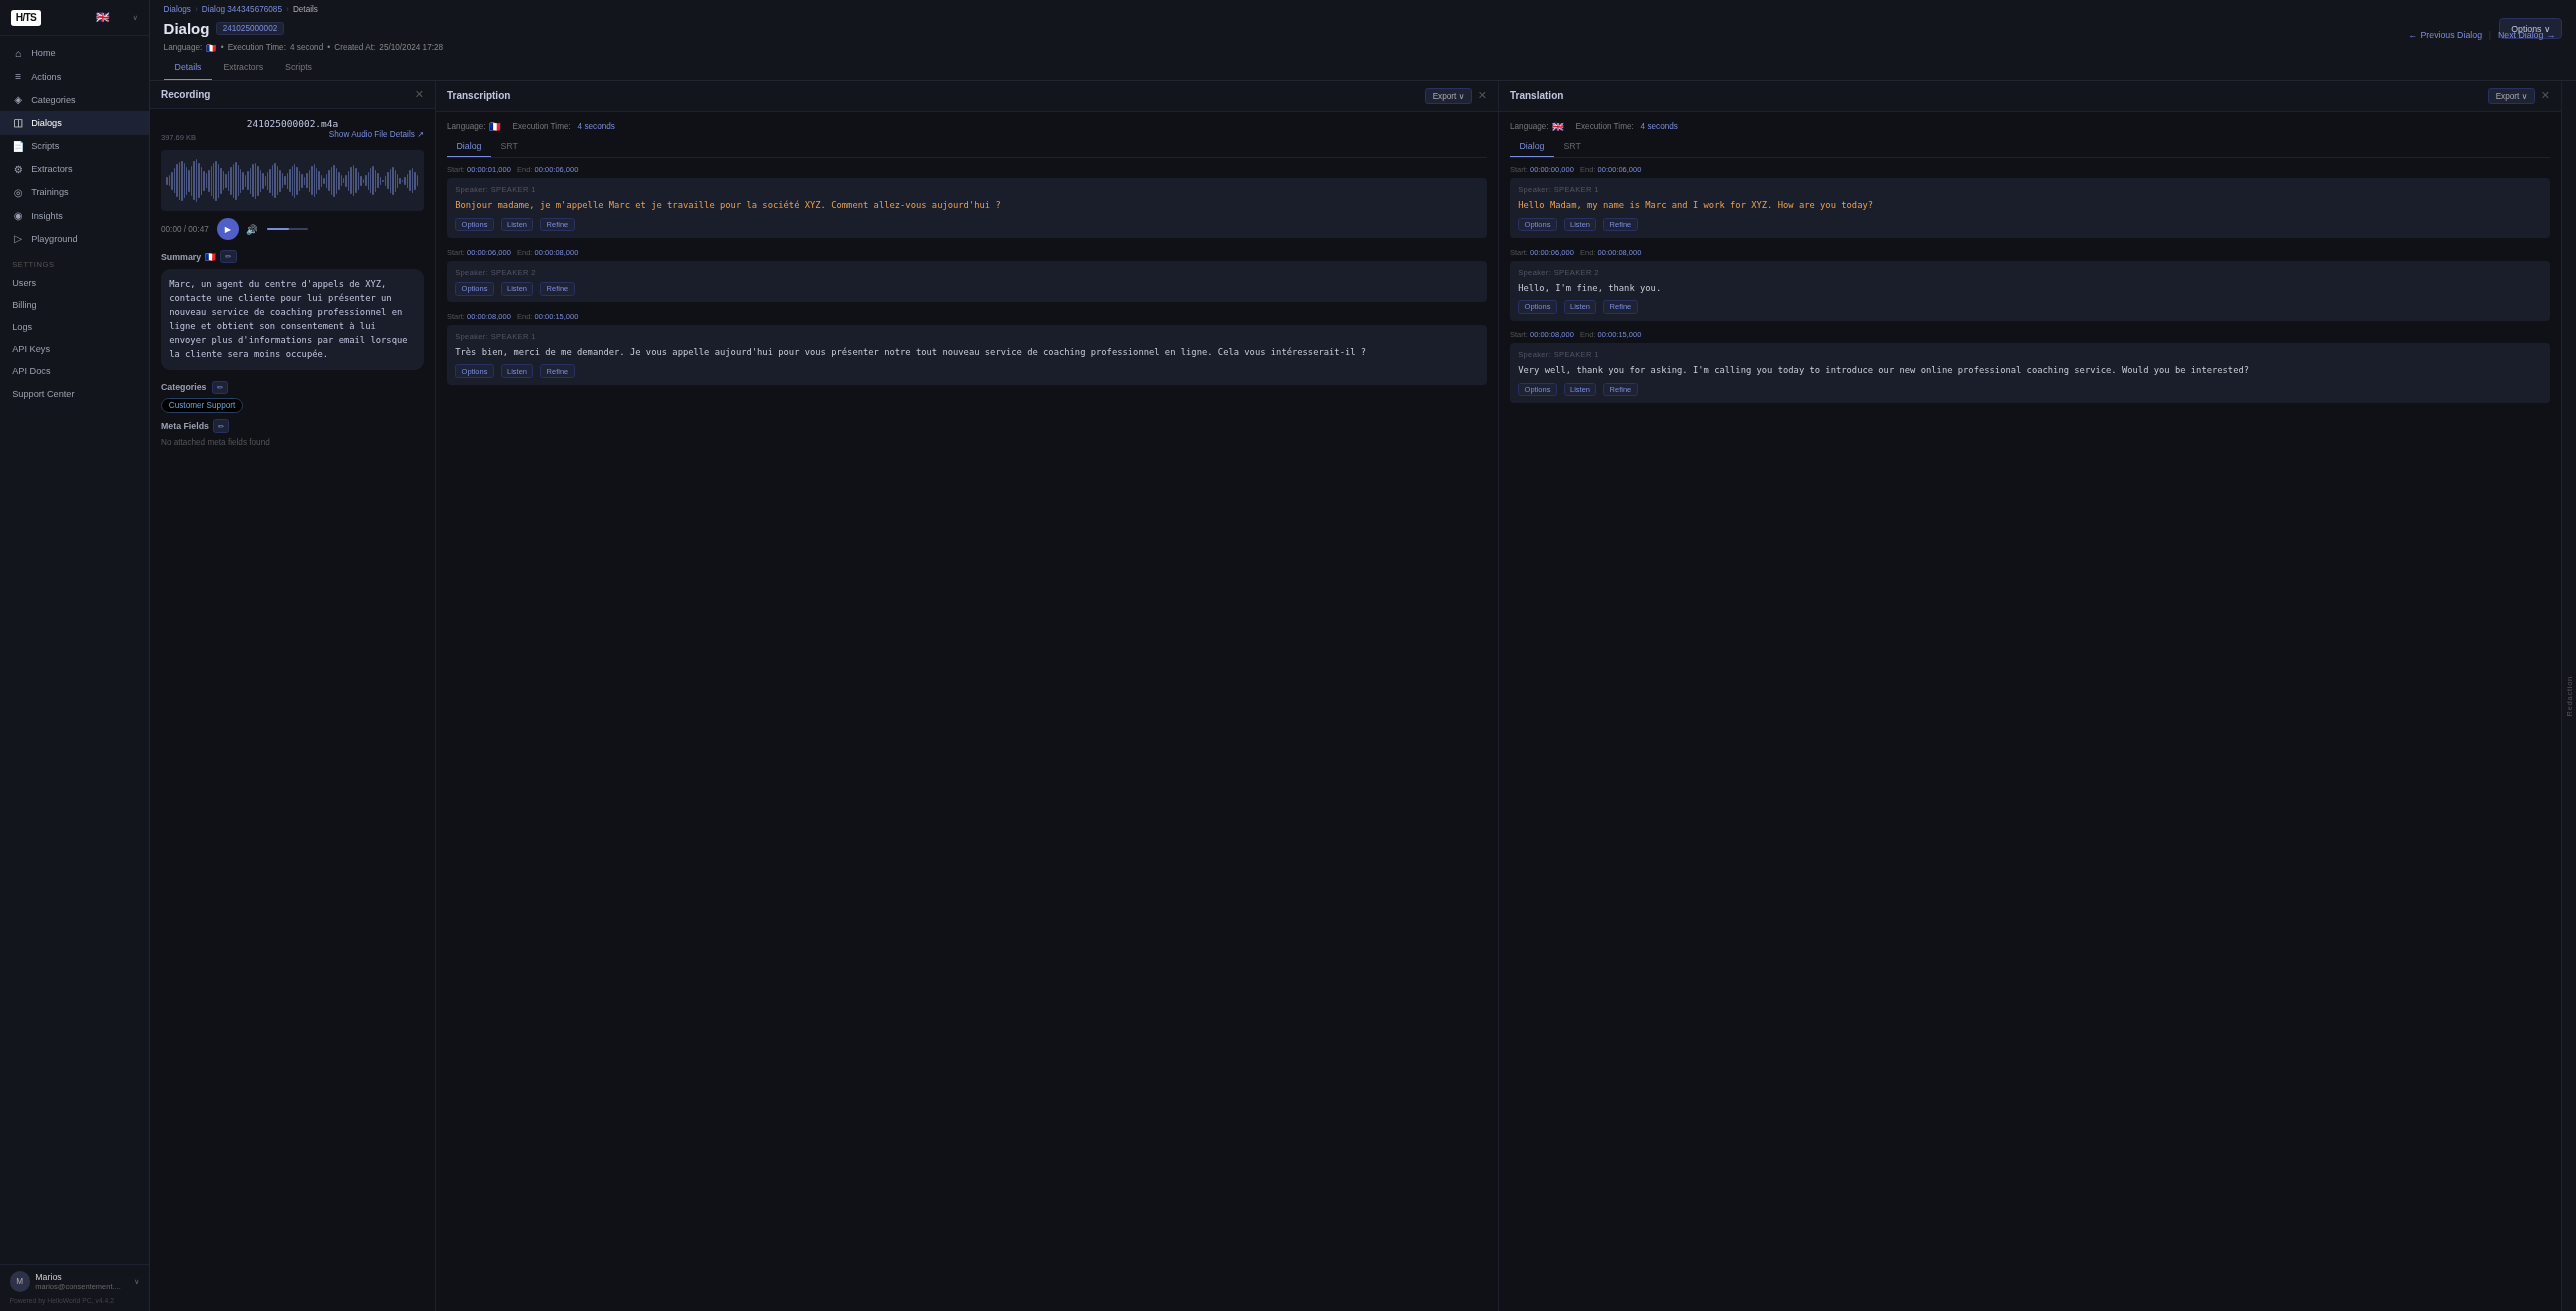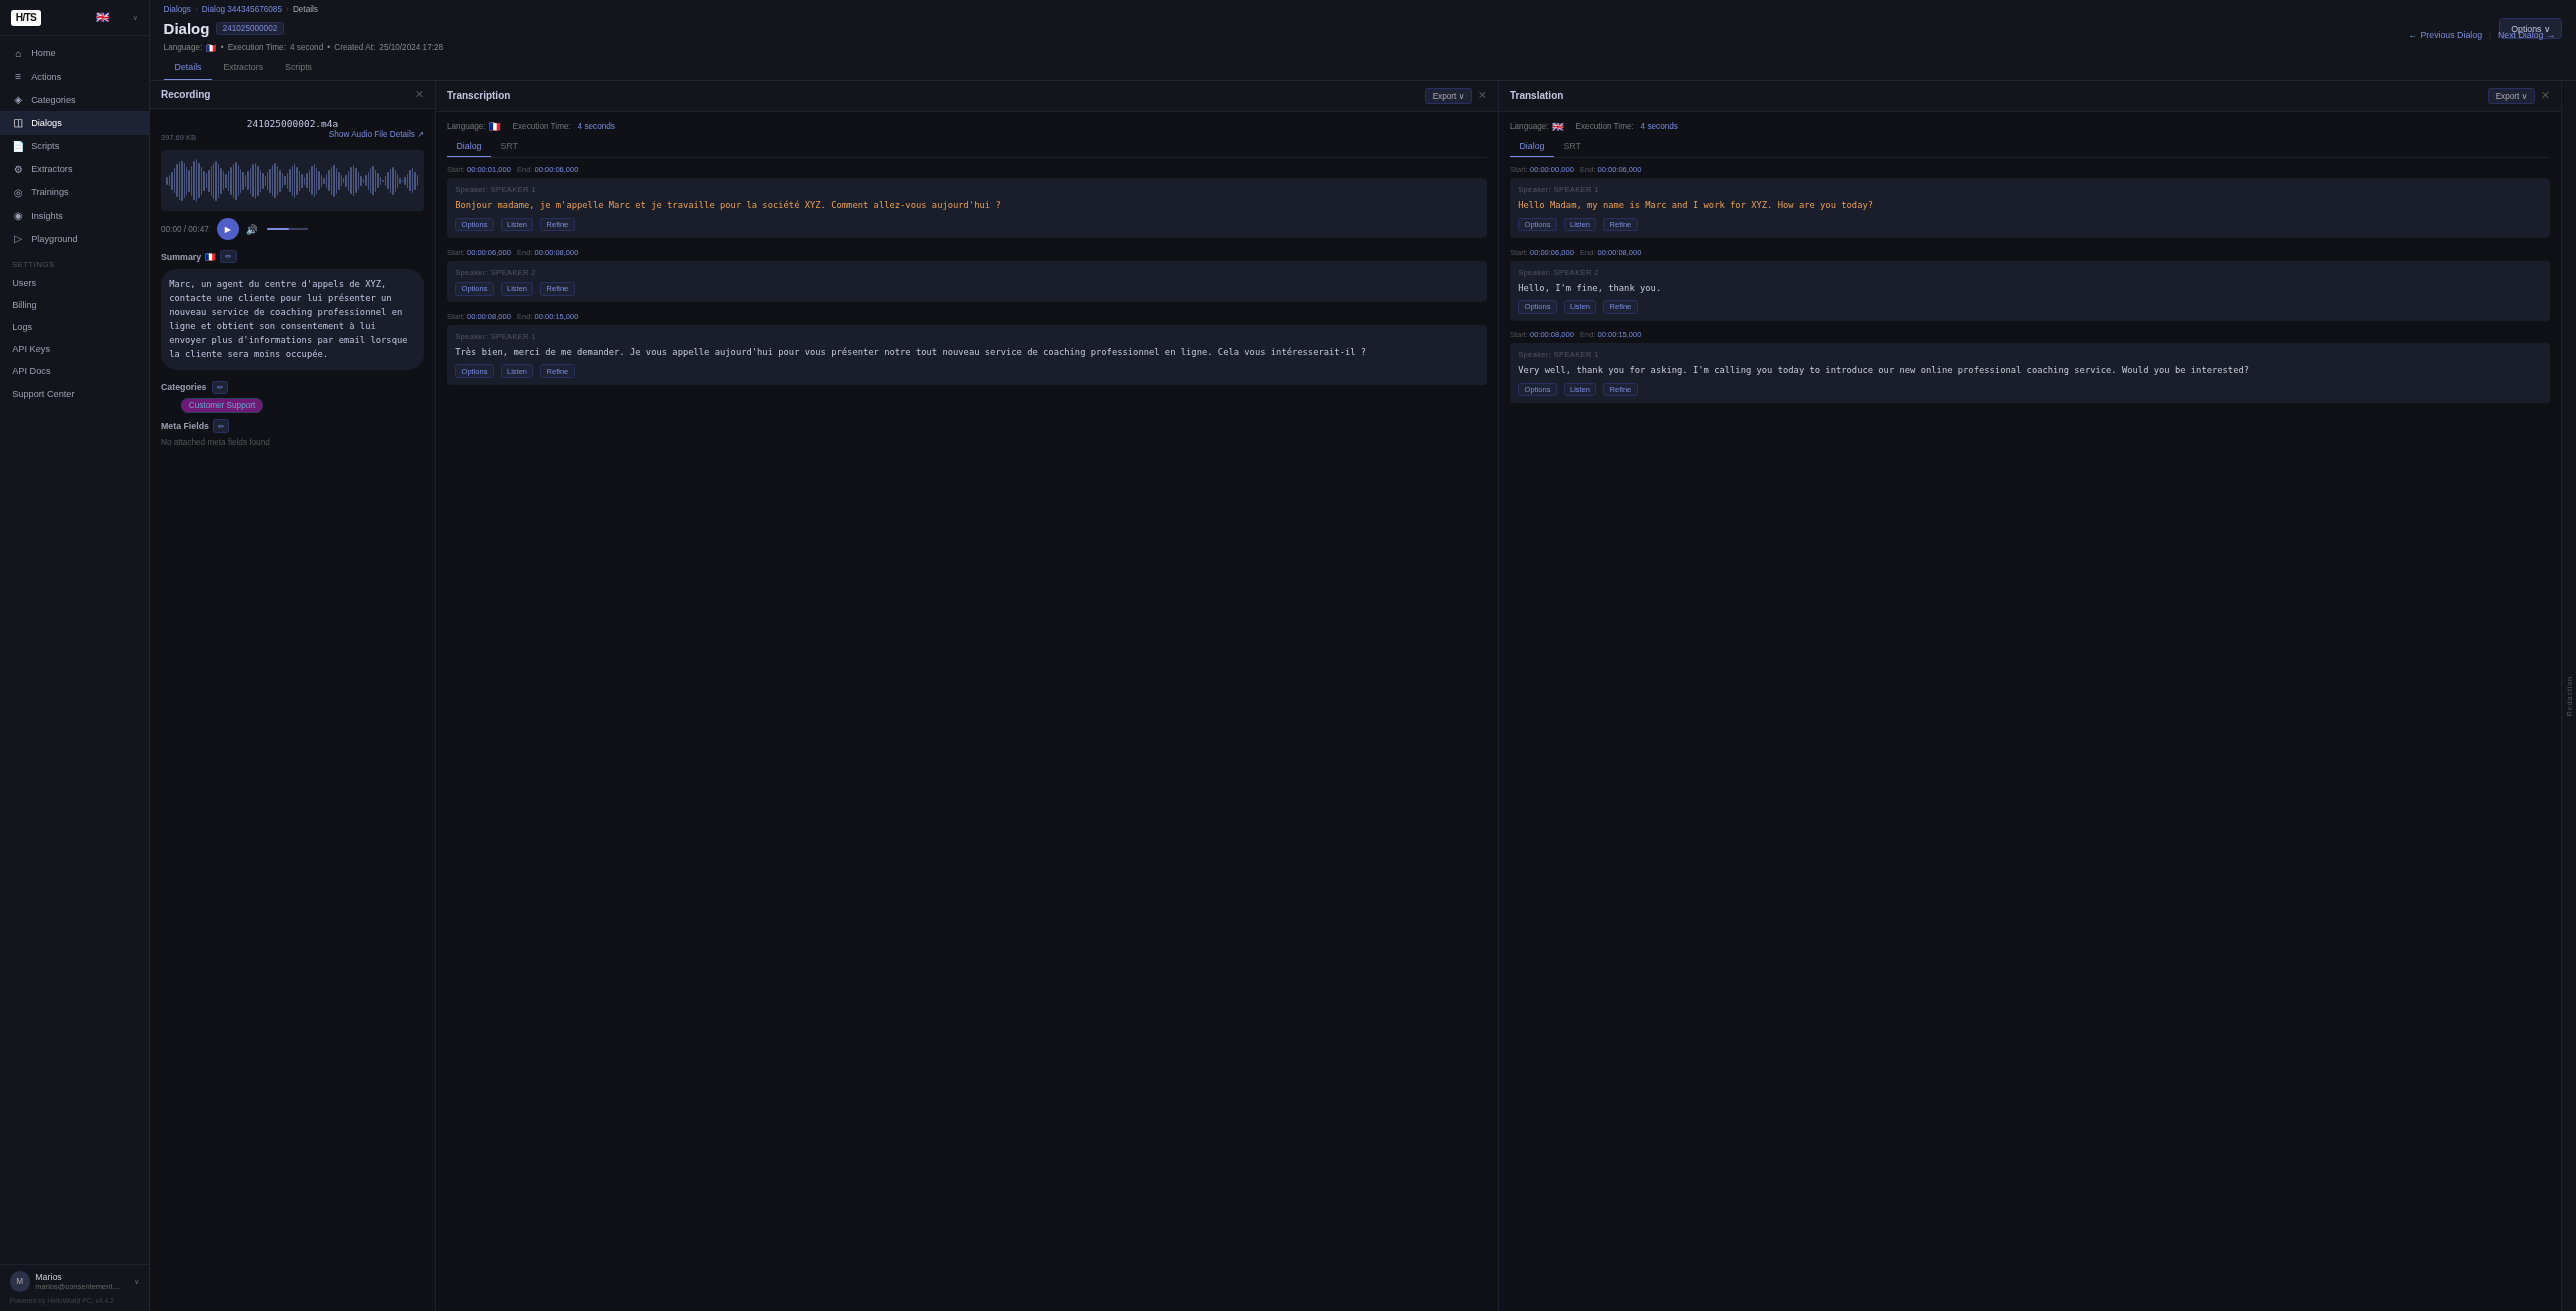--- a/index.html
+++ b/index.html
@@ -326,43 +326,42 @@
       border: 0.7px solid #2a3060;
       color: #7b8cde;
       font-size: 7.5px;
       padding: 1.4px 4.1px;
       border-radius: 2.7px;
       cursor: pointer;
     }
 
     .summary-box {
       background: #1a1d2a;
-      border-radius: 16px;
+      border-radius: 9px;
       padding: 8.2px;
       font-size: 8.8px;
       color: #c0c6e0;
       line-height: 1.6;
       margin-bottom: 11px;
       font-family: monospace;
     }
 
     .categories-row {
       display: flex;
       align-items: center;
       gap: 5.4px;
       margin-bottom: 5.4px;
     }
     .category-tag {
-      background: #701a75;
+      background: #000000;
       color: #6ba3d6;
       border: 0.7px solid #2a4060;
       padding: 2px 6.8px;
       border-radius: 8.2px;
       font-size: 8.2px;
-      margin-left: 20px;
     }
 
     .meta-fields-label { margin-top: 8.2px; }
     .no-meta { color: #555; font-size: 8.2px; margin-top: 4.1px; }
 
     
     .panel-lang-row {
       display: flex;
       align-items: center;
       gap: 4.1px;

